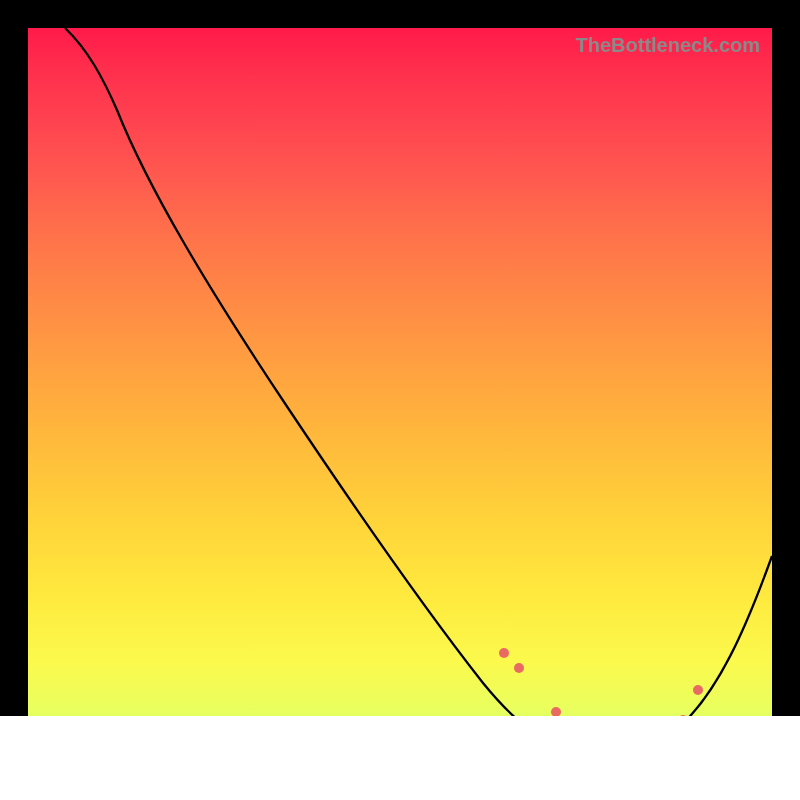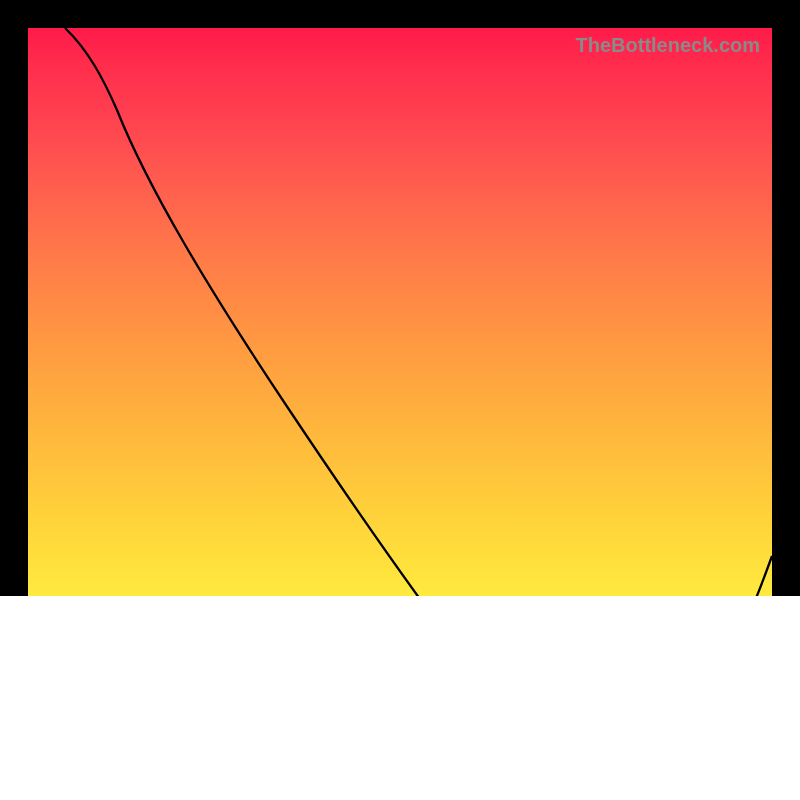--- a/index.html
+++ b/index.html
@@ -1,16 +1,16 @@
 <!DOCTYPE html>
 <html><head>
 <meta charset="utf-8">
 <style>
 body { margin:0; padding:0; background:#fff; font-family:Arial,sans-serif; }
-.wrap { width:800px; height:596px; position:relative; background:#000; }
+.wrap { width:800px; height:716px; position:relative; background:#000; }
 .plot { position:absolute; left:28px; top:28px; width:744px; height:744px; overflow:hidden; }
 .grad { position:absolute; inset:0; background:linear-gradient(to bottom,
   #ff1a4a 0%, #ff2d4c 5%, #ff4150 12%, #ff5a4f 20%, #ff7849 30%,
   #ff9842 42%, #ffb63c 54%, #ffd33a 66%, #ffe93e 76%, #fbf94c 85%,
   #e8ff5f 92%, #94f57a 98%, #2edb5f 100%); }
 .attrib { position:absolute; top:6px; right:12px; color:#8a8a8a; font-weight:700; font-size:20px; }
 svg.curve { position:absolute; inset:0; }
 </style>
 </head>
 <body>

